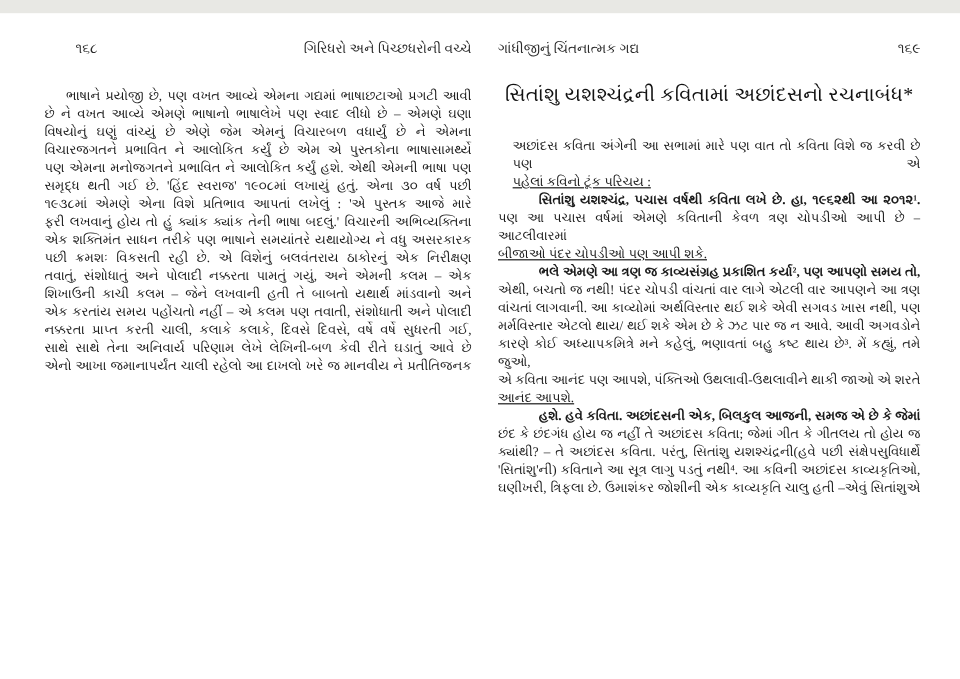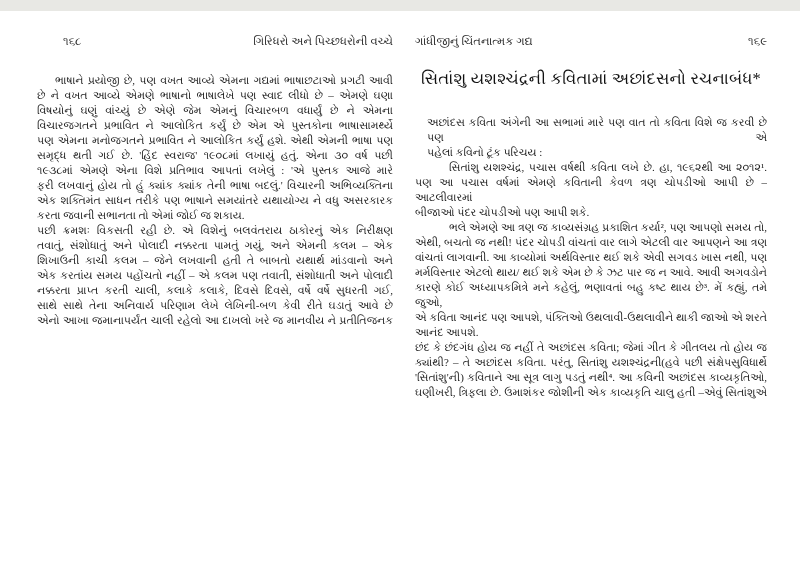--- a/index.html
+++ b/index.html
@@ -23,23 +23,23 @@
   }
   .body-block{margin-top:0;}
   #left-page .body-block{margin-top:22px;}
   #right-page .body-block{margin-top:26px;}
   .para{margin:0;}
   .line{
     font-size:11px;line-height:15px;
     text-align:justify;text-align-last:justify;
     white-space:normal;overflow:hidden;
   }
-  .line.last{text-align-last:left;}
+  .line.last{text-align-last:left;text-decoration:underline;}
   .line.indent{text-indent:18px;}
-  #right-page .line.indent{text-indent:34px;}
+  #right-page .line.indent{text-indent:34px;font-weight:bold;}
   .block-indent{padding-left:12px;}
 </style>
 </head>
 <body>
 
 <div id="spread">
 
   <div class="page" id="left-page">
     <div class="running-head">
       <span class="pagenum">૧૬૮</span>
@@ -50,21 +50,20 @@
         <div class="para">
           <div class="line indent">ભાષાને પ્રયોજી છે, પણ વખત આવ્યે એમના ગદ્યમાં ભાષાછટાઓ પ્રગટી આવી</div>
           <div class="line">છે ને વખત આવ્યે એમણે ભાષાનો ભાષાલેખે પણ સ્વાદ લીધો છે – એમણે ઘણા</div>
           <div class="line">વિષયોનું ઘણું વાંચ્યું છે એણે જેમ એમનું વિચારબળ વધાર્યું છે ને એમના</div>
           <div class="line">વિચારજગતને પ્રભાવિત ને આલોકિત કર્યું છે એમ એ પુસ્તકોના ભાષાસામર્થ્યે</div>
           <div class="line">પણ એમના મનોજગતને પ્રભાવિત ને આલોકિત કર્યું હશે. એથી એમની ભાષા પણ</div>
           <div class="line">સમૃદ્ધ થતી ગઈ છે. 'હિંદ સ્વરાજ' ૧૯૦૮માં લખાયું હતું. એના ૩૦ વર્ષ પછી</div>
           <div class="line">૧૯૩૮માં એમણે એના વિશે પ્રતિભાવ આપતાં લખેલું : 'એ પુસ્તક આજે મારે</div>
           <div class="line">ફરી લખવાનું હોય તો હું ક્યાંક ક્યાંક તેની ભાષા બદલું.' વિચારની અભિવ્યક્તિના</div>
           <div class="line">એક શક્તિમંત સાધન તરીકે પણ ભાષાને સમયાંતરે યથાયોગ્ય ને વધુ અસરકારક</div>
-          <div class="line last">કરતા જવાની સભાનતા તો એમાં જોઈ જ શકાય.</div>
         </div>
         <div class="para">
           <div class="line">પછી ક્રમશઃ વિકસતી રહી છે. એ વિશેનું બલવંતરાય ઠાકોરનું એક નિરીક્ષણ</div>
           <div class="line">તવાતું, સંશોધાતું અને પોલાદી નક્કરતા પામતું ગયું, અને એમની કલમ – એક</div>
           <div class="line">શિખાઉની કાચી કલમ – જેને લખવાની હતી તે બાબતો યથાર્થ માંડવાનો અને</div>
           <div class="line">એક કરતાંય સમય પહોંચતો નહીં – એ કલમ પણ તવાતી, સંશોધાતી અને પોલાદી</div>
           <div class="line">નક્કરતા પ્રાપ્ત કરતી ચાલી, કલાકે કલાકે, દિવસે દિવસે, વર્ષે વર્ષે સુધરતી ગઈ,</div>
           <div class="line">સાથે સાથે તેના અનિવાર્ય પરિણામ લેખે લેખિની-બળ કેવી રીતે ઘડાતું આવે છે</div>
           <div class="line">એનો આખા જમાનાપર્યંત ચાલી રહેલો આ દાખલો ખરે જ માનવીય ને પ્રતીતિજનક</div>
         </div>
@@ -93,20 +92,21 @@
         <div class="para">
           <div class="line indent">ભલે એમણે આ ત્રણ જ કાવ્યસંગ્રહ પ્રકાશિત કર્યા², પણ આપણો સમય તો,</div>
           <div class="line">એથી, બચતો જ નથી! પંદર ચોપડી વાંચતાં વાર લાગે એટલી વાર આપણને આ ત્રણ</div>
           <div class="line">વાંચતાં લાગવાની. આ કાવ્યોમાં અર્થવિસ્તાર થઈ શકે એવી સગવડ ખાસ નથી, પણ</div>
           <div class="line">મર્મવિસ્તાર એટલો થાય/ થઈ શકે એમ છે કે ઝટ પાર જ ન આવે. આવી અગવડોને</div>
           <div class="line">કારણે કોઈ અધ્યાપકમિત્રે મને કહેલું, ભણાવતાં બહુ કષ્ટ થાય છે³. મેં કહ્યું, તમે જુઓ,</div>
           <div class="line">એ કવિતા આનંદ પણ આપશે, પંક્તિઓ ઉથલાવી-ઉથલાવીને થાકી જાઓ એ શરતે</div>
           <div class="line last">આનંદ આપશે.</div>
         </div>
         <div class="para">
+          <div class="line indent">હશે. હવે કવિતા. અછાંદસની એક, બિલકુલ આજની, સમજ એ છે કે જેમાં</div>
           <div class="line">છંદ કે છંદગંધ હોય જ નહીં તે અછાંદસ કવિતા; જેમાં ગીત કે ગીતલય તો હોય જ</div>
           <div class="line">ક્યાંથી? – તે અછાંદસ કવિતા. પરંતુ, સિતાંશુ યશશ્ચંદ્રની(હવે પછી સંક્ષેપસુવિધાર્થે</div>
           <div class="line">'સિતાંશુ'ની) કવિતાને આ સૂત્ર લાગુ પડતું નથી⁴. આ કવિની અછાંદસ કાવ્યકૃતિઓ,</div>
           <div class="line">ઘણીખરી, ત્રિફલા છે. ઉમાશંકર જોશીની એક કાવ્યકૃતિ ચાલુ હતી –એવું સિતાંશુએ</div>
         </div>
       </div>
 
   </div>
 
 </div>

